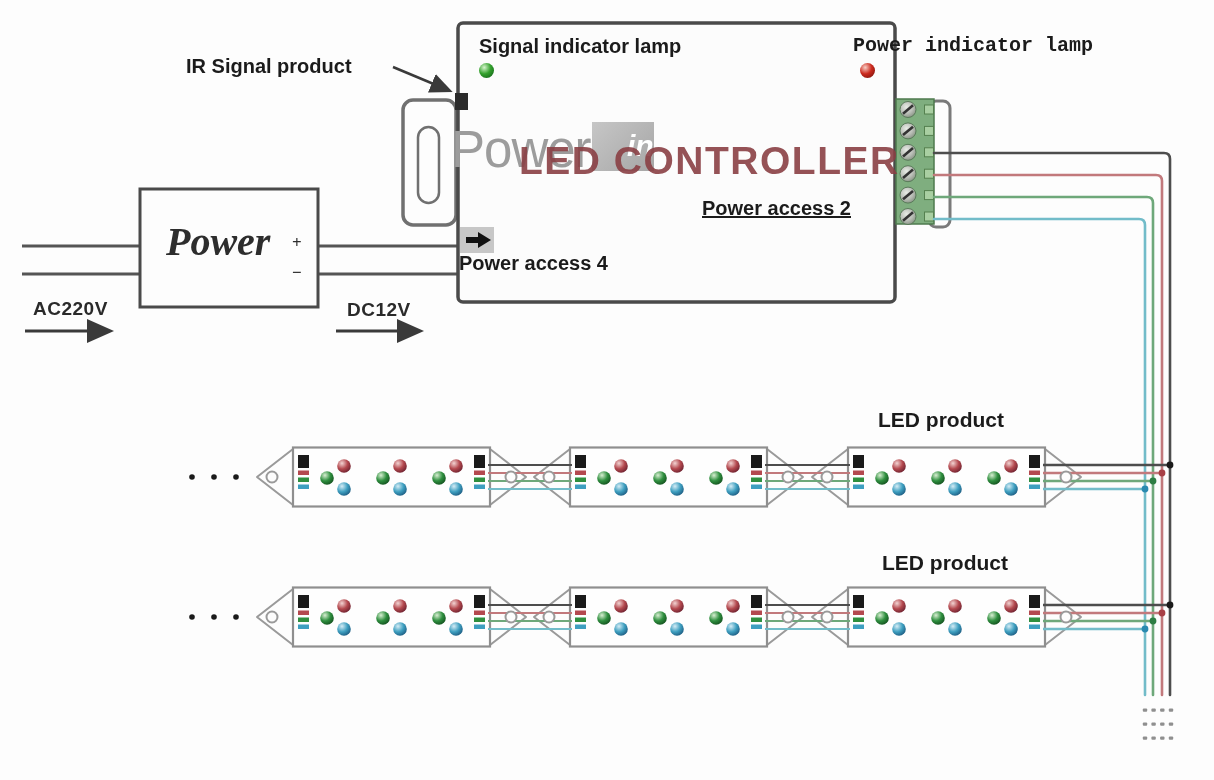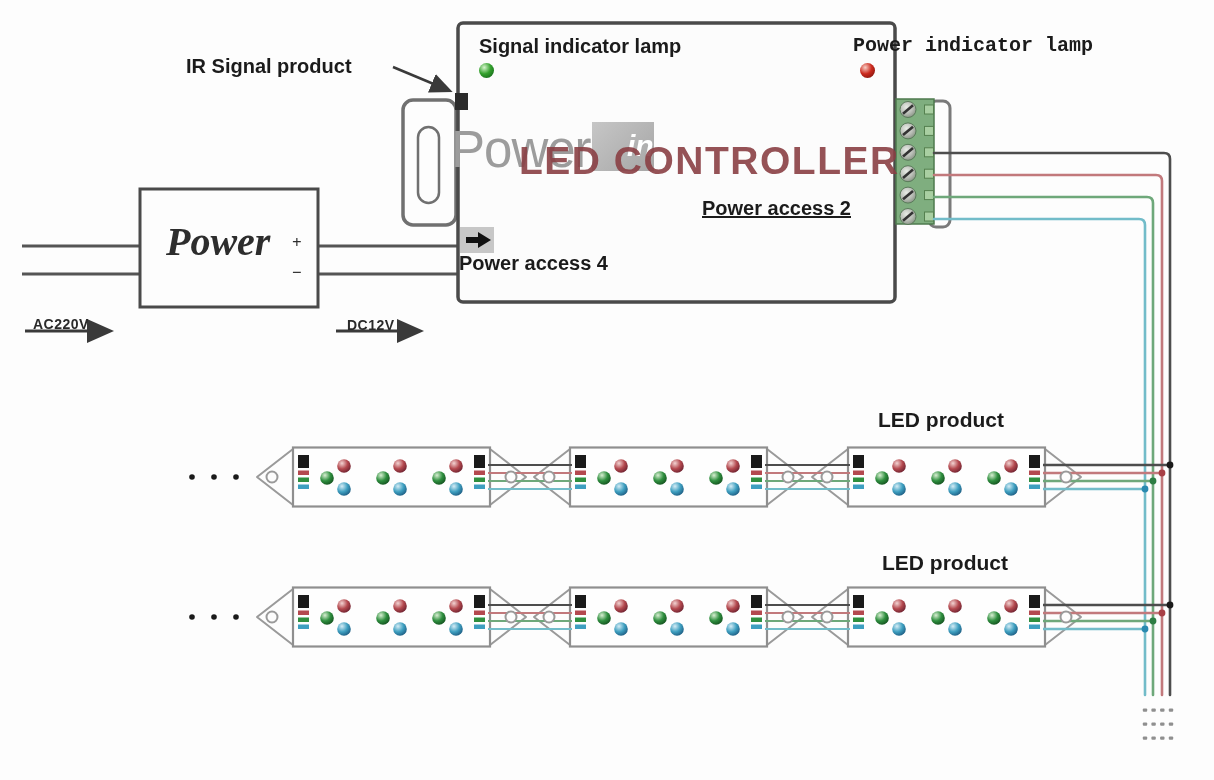--- a/index.html
+++ b/index.html
@@ -5,21 +5,21 @@
   html,body{margin:0;padding:0;background:#e9e9e9;}
   .canvas{
     position:relative;width:1214px;height:780px;background:#fdfdfd;
     font-family:"Liberation Sans",sans-serif;overflow:hidden;
   }
   svg.layer{position:absolute;left:0;top:0;}
   .label{
     position:absolute;font-weight:bold;color:#1b1b1b;font-size:20px;
     white-space:nowrap;line-height:1.1;text-align:right;
   }
-  .label.small{font-size:14px;letter-spacing:0.5px;color:#2a2a2a;margin-top:18px;}
+  .label.small{font-size:19px;letter-spacing:0.5px;color:#2a2a2a;}
   .lamp{
     position:absolute;width:15px;height:15px;border-radius:50%;
   }
   .lamp.green{background:radial-gradient(circle at 35% 30%, #d6f5cd, var(--lamp-green,#33a02c) 45%, #14661a 88%);}
   .lamp.red{background:radial-gradient(circle at 35% 30%, #f7cfc6, var(--lamp-red,#cc2a1e) 45%, #7e140b 88%);}
   .watermark{
     position:absolute;left:451px;top:120px;height:58px;display:flex;align-items:center;
     color:var(--wm-gray,#9c9c9c);font-size:51px;font-weight:400;letter-spacing:-1px;
   }
   .wm-cube{

